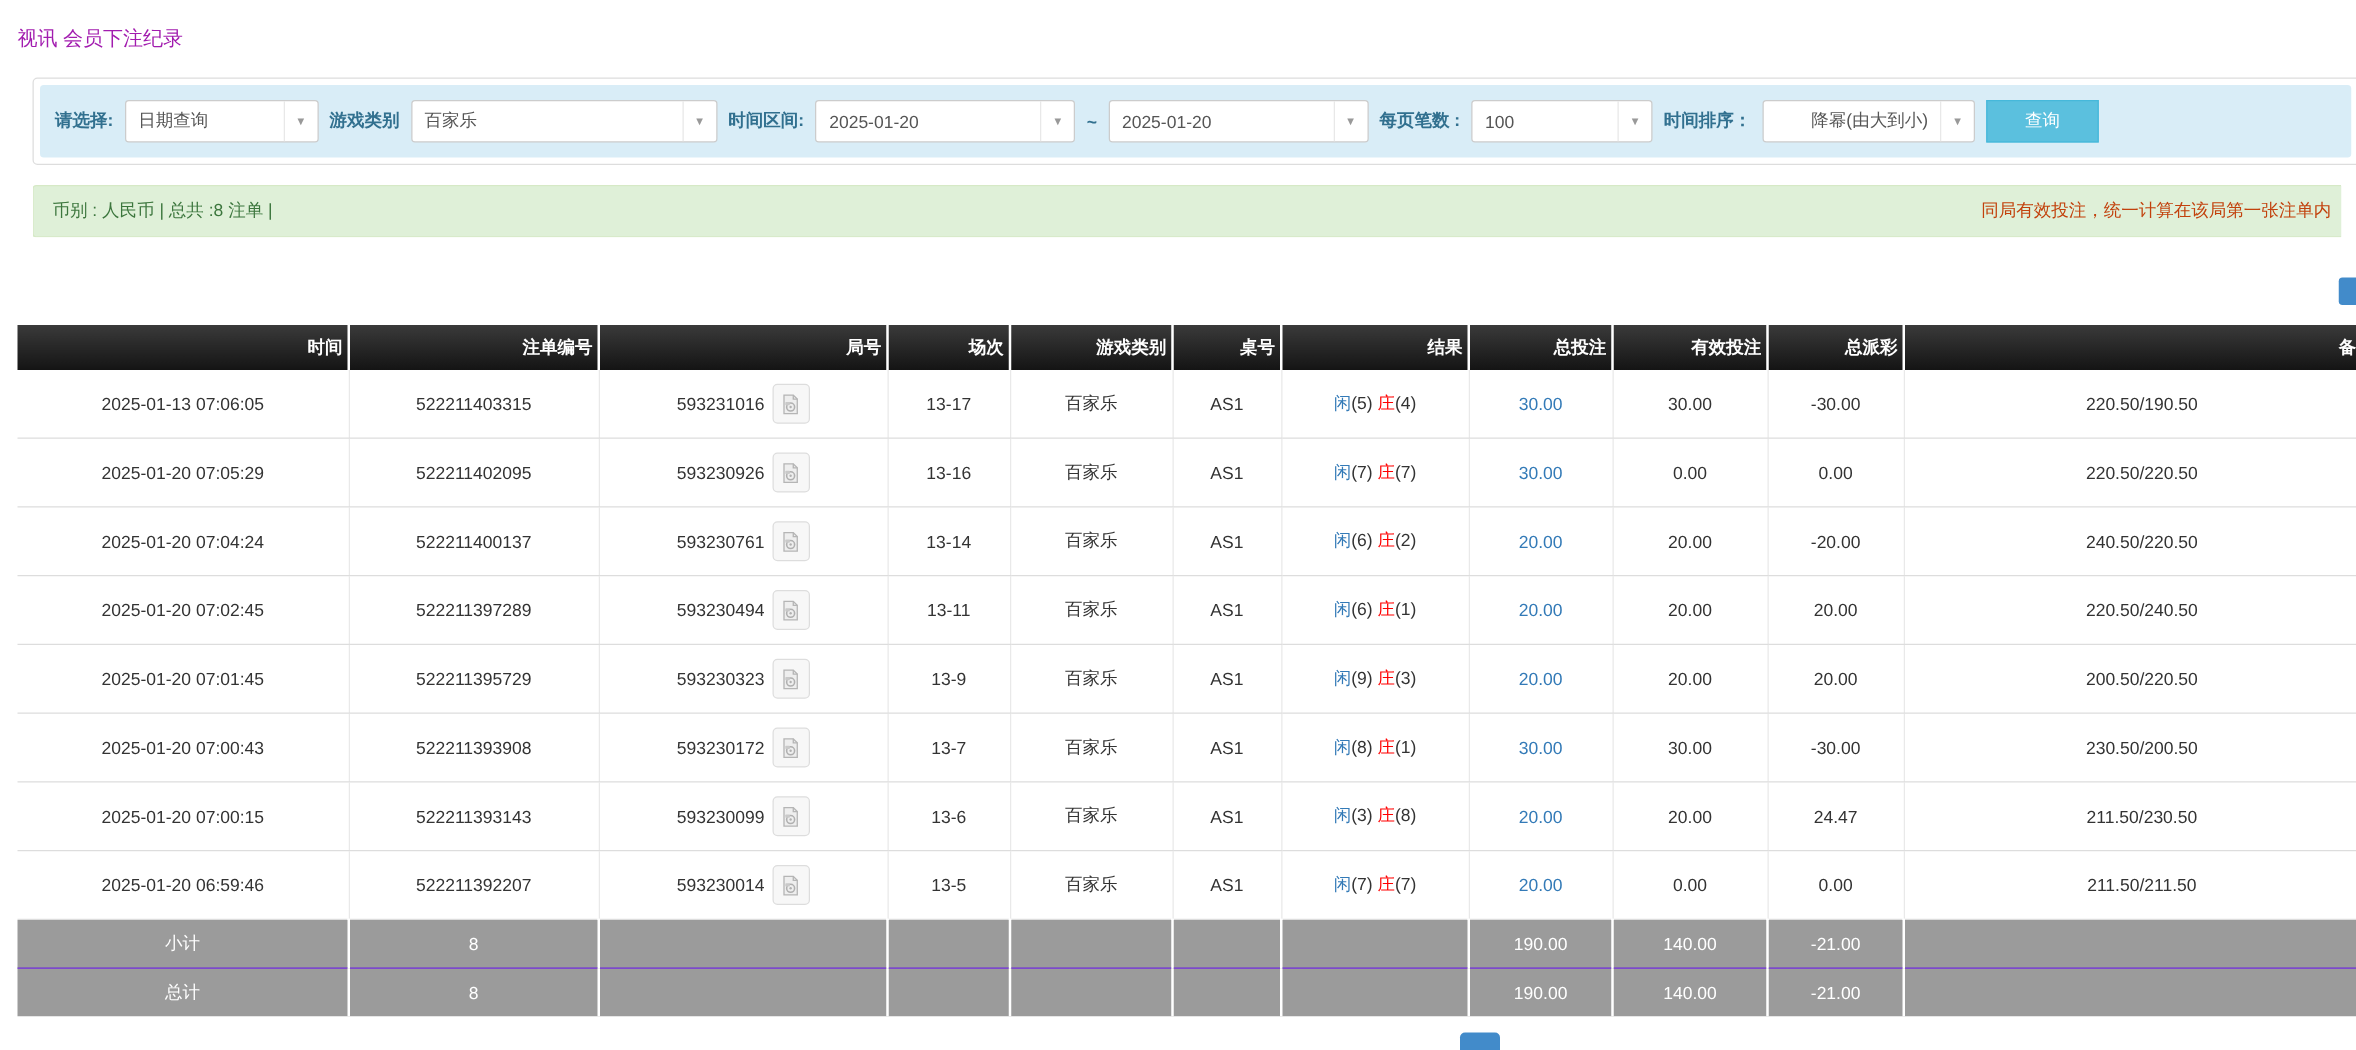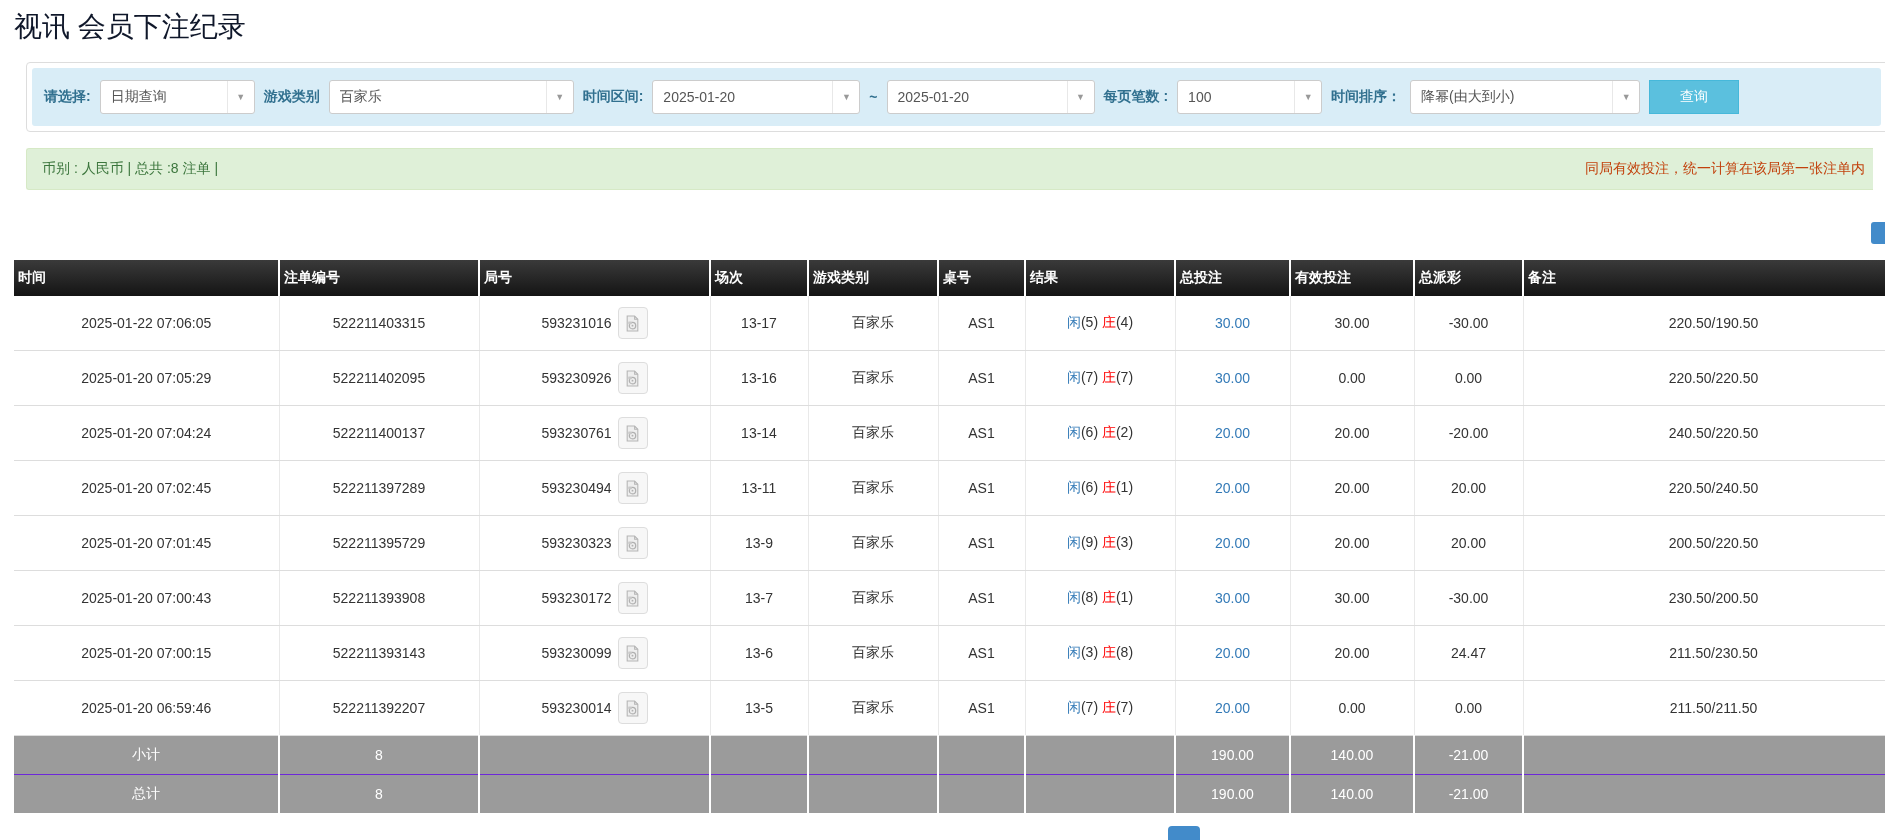--- a/index.html
+++ b/index.html
@@ -3,21 +3,21 @@
 <meta charset="utf-8">
 <style>
   html,body{margin:0;padding:0;}
   body{
     width:1885px;height:840px;position:relative;overflow:hidden;
     background:#fff;font-family:"Liberation Sans","DejaVu Sans",sans-serif;
     color:#333;
   }
   
   .page-title{
-    position:absolute;left:14px;top:8px;font-size:28px;font-weight:500;color:#0f172a;
+    position:absolute;left:14px;top:21px;font-size:16px;font-weight:500;color:#a21caf;
   }
   
   .filter-panel{
     position:absolute;left:26px;top:62px;right:-2px;height:70px;
     background:#fff;border:1px solid #ddd;border-radius:4px 0 0 4px;
     box-sizing:border-box;padding:5px;
   }
   .filter-bar{
     height:100%;background:#d9edf7;border-radius:3px;
     display:flex;align-items:center;padding:0 12px;gap:9px;box-sizing:border-box;
@@ -28,21 +28,21 @@
     height:34px;background:#fff;border:1px solid #ccc;border-radius:3px;
     display:flex;align-items:center;font-size:14px;color:#555;box-sizing:border-box;
     cursor:pointer;
   }
   .sel .val{flex:1;padding:0 10px;overflow:hidden;}
   .sel .caret-box{
     width:26px;align-self:stretch;display:flex;align-items:center;justify-content:center;
     border-left:1px solid #e8e8e8;color:#999;font-size:9px;
   }
   .w-query{width:155px;gap:20px;} .w-game{width:245px;} .w-date{width:208px;}
-  .w-size{width:145px;}  .w-sort{width:230px;}
+  .w-size{width:145px;}  .w-sort{width:170px;padding-left:28px;}
   .tilde{color:#31708f;font-weight:bold;font-size:14px;}
   .btn-query{
     height:34px;padding:0 30px;background:#5bc0de;border:1px solid #46b8da;
     border-radius:0;color:#fff;font-size:14px;cursor:pointer;
     font-family:inherit;
   }
   
   .summary-bar{
     position:absolute;left:26px;top:148px;right:12px;height:42px;
     background:#dff0d8;border:1px solid #d6e9c6;border-right:none;border-radius:3px 0 0 3px;
@@ -56,21 +56,21 @@
     position:absolute;right:0;top:222px;width:14px;height:22px;
     background:#428bca;border-radius:3px 0 0 3px;cursor:pointer;
   }
   
   table.records{
     position:absolute;left:14px;top:260px;width:1890px;
     border-collapse:collapse;table-layout:fixed;font-size:14px;
   }
   table.records thead th{
     background:linear-gradient(#3a3a3a,#141414);color:#fff;font-weight:bold;
-    height:36px;text-align:left;border-right:2px solid #fff;padding:0 4px;
+    height:36px;text-align:right;border-right:2px solid #fff;padding:0 4px;
   }
   table.records tbody td{
     height:54px;text-align:center;background:#fff;color:#333;
     border-bottom:1px solid #ddd;border-right:1px solid #e9e9e9;padding:0 4px;
   }
   table.records tfoot td{
     height:38px;text-align:center;background:#9b9b9b;color:#fff;
     border-right:2px solid #fff;border-top:1px solid #6d28d9;padding:0 4px;
   }
   .txt-blue{color:#337ab7;}
@@ -164,21 +164,21 @@
       <th>桌号</th>
       <th>结果</th>
       <th>总投注</th>
       <th>有效投注</th>
       <th>总派彩</th>
       <th>备注</th>
     </tr>
   </thead>
   <tbody>
       <tr>
-        <td>2025-01-22 07:06:05</td>
+        <td>2025-01-13 07:06:05</td>
         <td>522211403315</td>
         <td>
           <div class="round-cell">
             <span>593231016</span>
             <button class="video-btn">
               <svg width="17" height="17" viewBox="0 0 16 16">
                 <path d="M3 1 h7 l3 3 v11 h-10 z" fill="#eee" stroke="#b5b5b5" stroke-width="1"></path>
                 <path d="M10 1 v3 h3" fill="none" stroke="#b5b5b5" stroke-width="1"></path>
                 <circle cx="8" cy="10" r="3" fill="none" stroke="#b0b0b0" stroke-width="1.2"></circle>
                 <circle cx="8" cy="10" r="0.9" fill="#b0b0b0"></circle>

